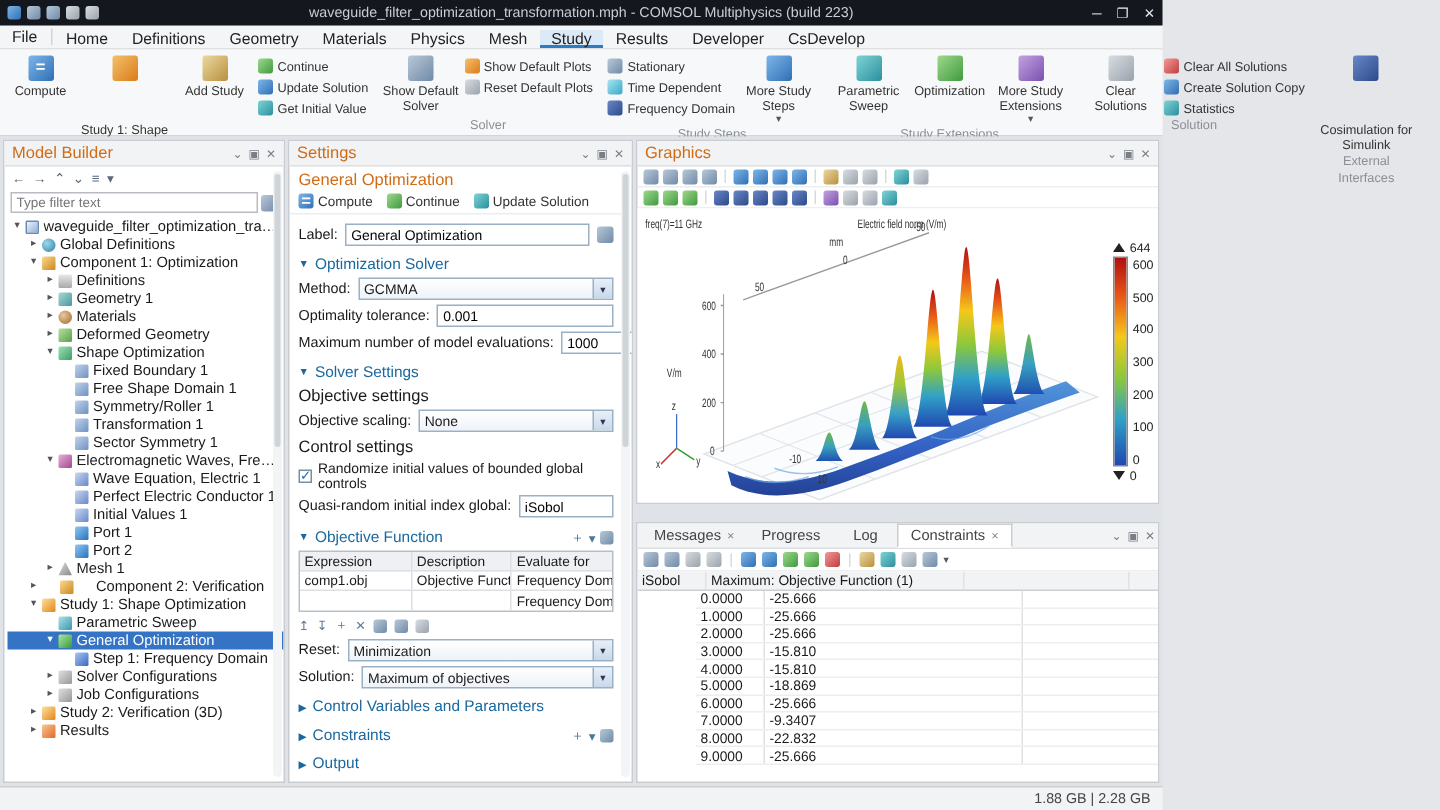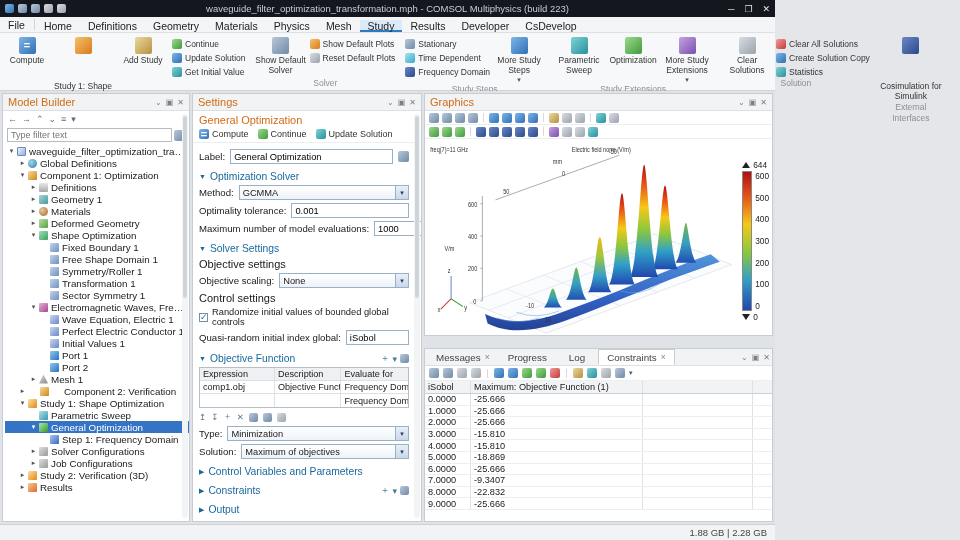--- a/index.html
+++ b/index.html
@@ -147,21 +147,21 @@
   .con-tabs { display:flex; height:17px; background:#f2f3f4; border-bottom:1px solid #dddfe2; align-items:flex-end; padding:1px 2px 0; flex:none; }
   .tabs-wrap { display:flex; flex:1; align-items:flex-end; }
   .con-tab { display:flex; align-items:center; gap:4px; padding:1px 8px; font-size:9.8px; height:16px; border:1px solid transparent; color:#444; }
   .con-tab.active { background:#fff; border-color:#ccc; border-bottom-color:#fff; }
   .tab-close { color:#888; font-size:8.5px; }
   .con-toolbar { display:flex; align-items:center; gap:4px; height:15px; padding:0 4px; border-bottom:1px solid #eceef0; flex:none; }
   .con-toolbar .icn { width:10px; height:10px; }
   .con-table { flex:1; overflow:hidden; font-size:9.2px; }
   .con-hrow, .con-row { display:flex; border-bottom:1px solid #eceef0; }
   .con-hrow { height:13px; background:#f2f3f5; border-bottom:1px solid #ccd0d5; }
-  .con-row { height:11.6px; }
+  .con-row { height:11.6px;margin-left:39px; }
   .cc { padding:0 3px; border-right:1px solid #dee1e5; display:flex; align-items:center; white-space:nowrap; overflow:hidden; }
   .cc1 { width:46px; flex:none; } .cc2 { width:172px; flex:none; } .ccf { width:110px; flex:none; }
 
   
   .statusbar { height:16px; background:#f2f3f4; border-top:1px solid #d0d0d0; display:flex; align-items:center; padding:0 8px; font-size:9.5px; color:#444; flex:none; }
   .mem { margin-left:auto; }
 </style>
 </head>
 <body>
 
@@ -609,21 +609,21 @@
         <div class="mini-toolbar">
           <span>↥</span>
           <span>↧</span>
           <span>＋</span>
           <span>✕</span>
           <span class="icn i-steel"></span>
           <span class="icn i-steel"></span>
           <span class="icn i-gray"></span>
         </div>
         <div class="form-row">
-          <label>Type:</label>
+          <label>Reset:</label>
           <div class="combo grow">
               <span>Minimization</span>
             </div>
         </div>
         <div class="form-row">
           <label>Solution:</label>
           <div class="combo grow">
               <span>Maximum of objectives</span>
             </div>
         </div>

